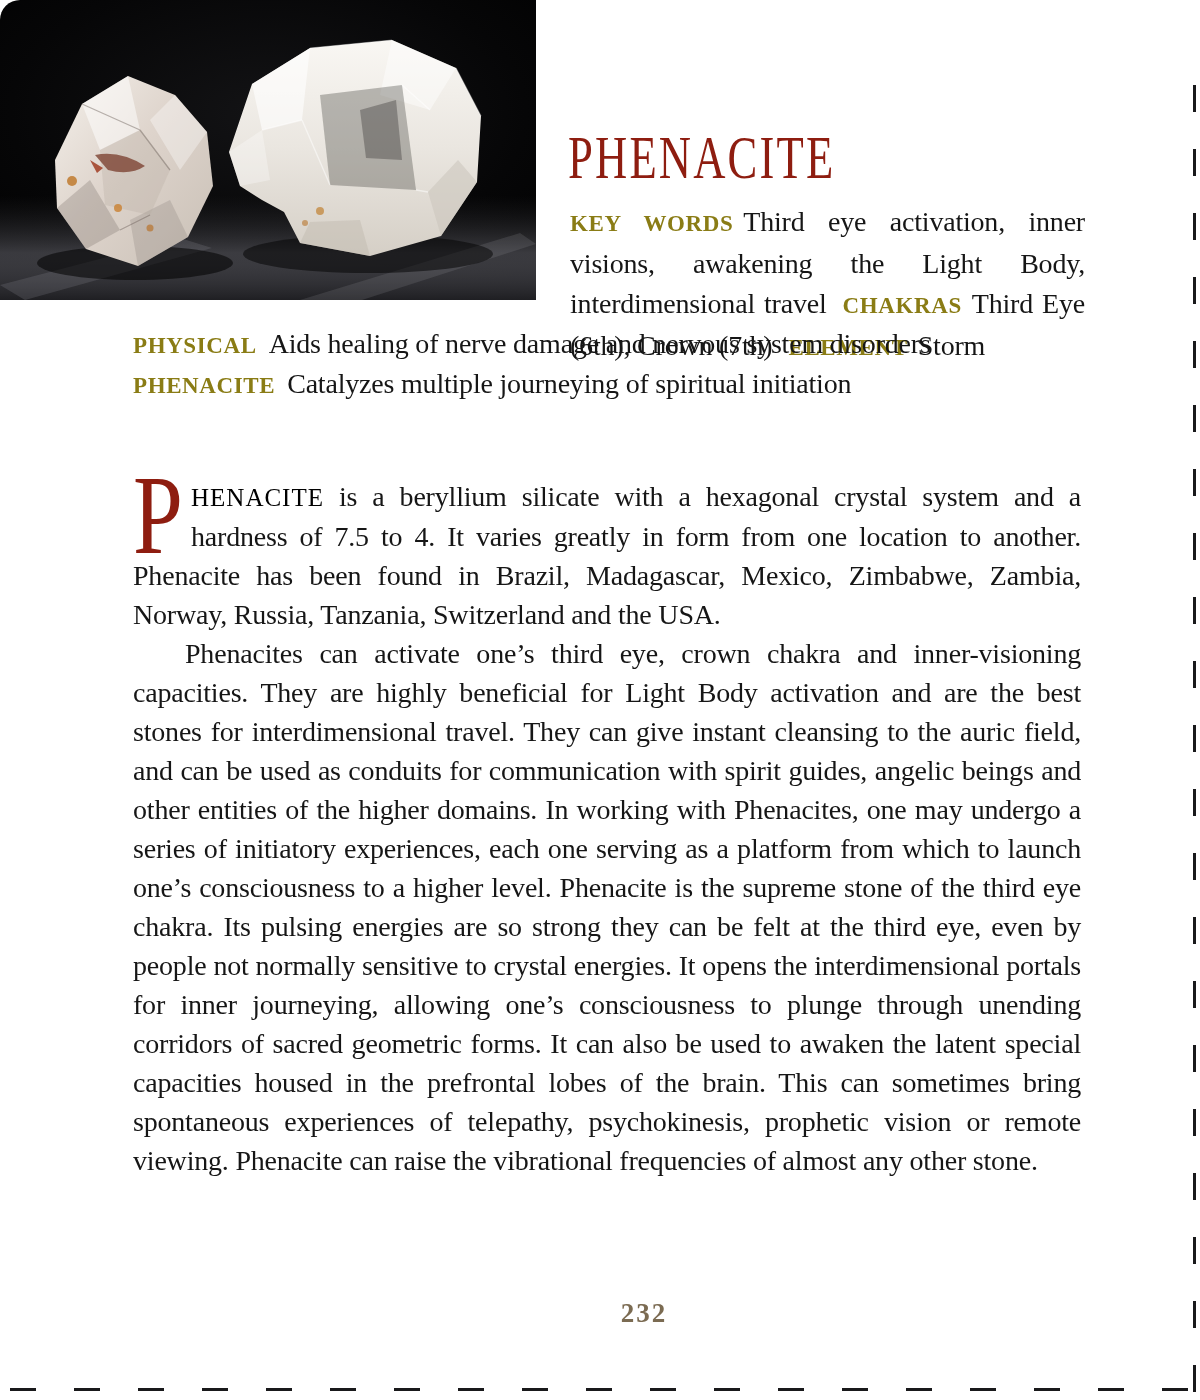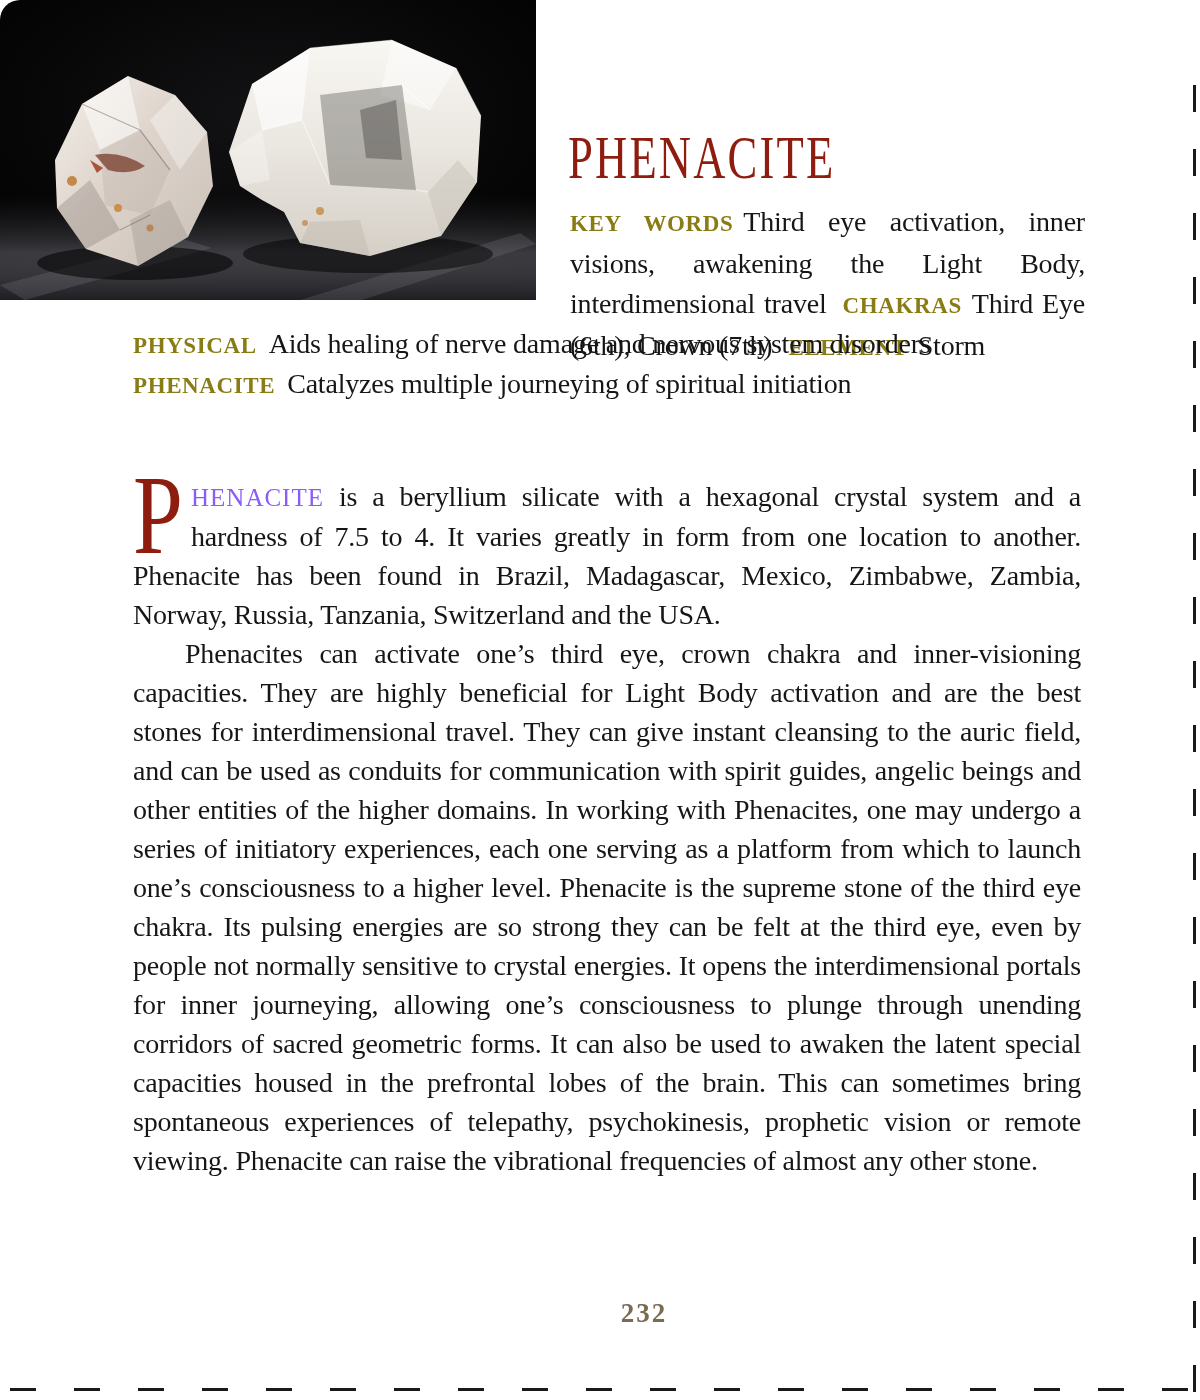--- a/index.html
+++ b/index.html
@@ -85,21 +85,21 @@
     width: 50px;
     height: 78px;
     margin-right: 8px;
     font-size: 112px;
     line-height: 76px;
     color: #8e1d10;
     transform: scaleX(0.8);
     transform-origin: left top;
   }
   .lead-caps {
-    color: #8b5cf6;
+    color: #000000;
     font-size: 25px;
     letter-spacing: 1px;
   }
 
   
   .page-number {
     position: absolute;
     left: 0; top: 1298px;
     width: 1200px;
     text-align: center;

